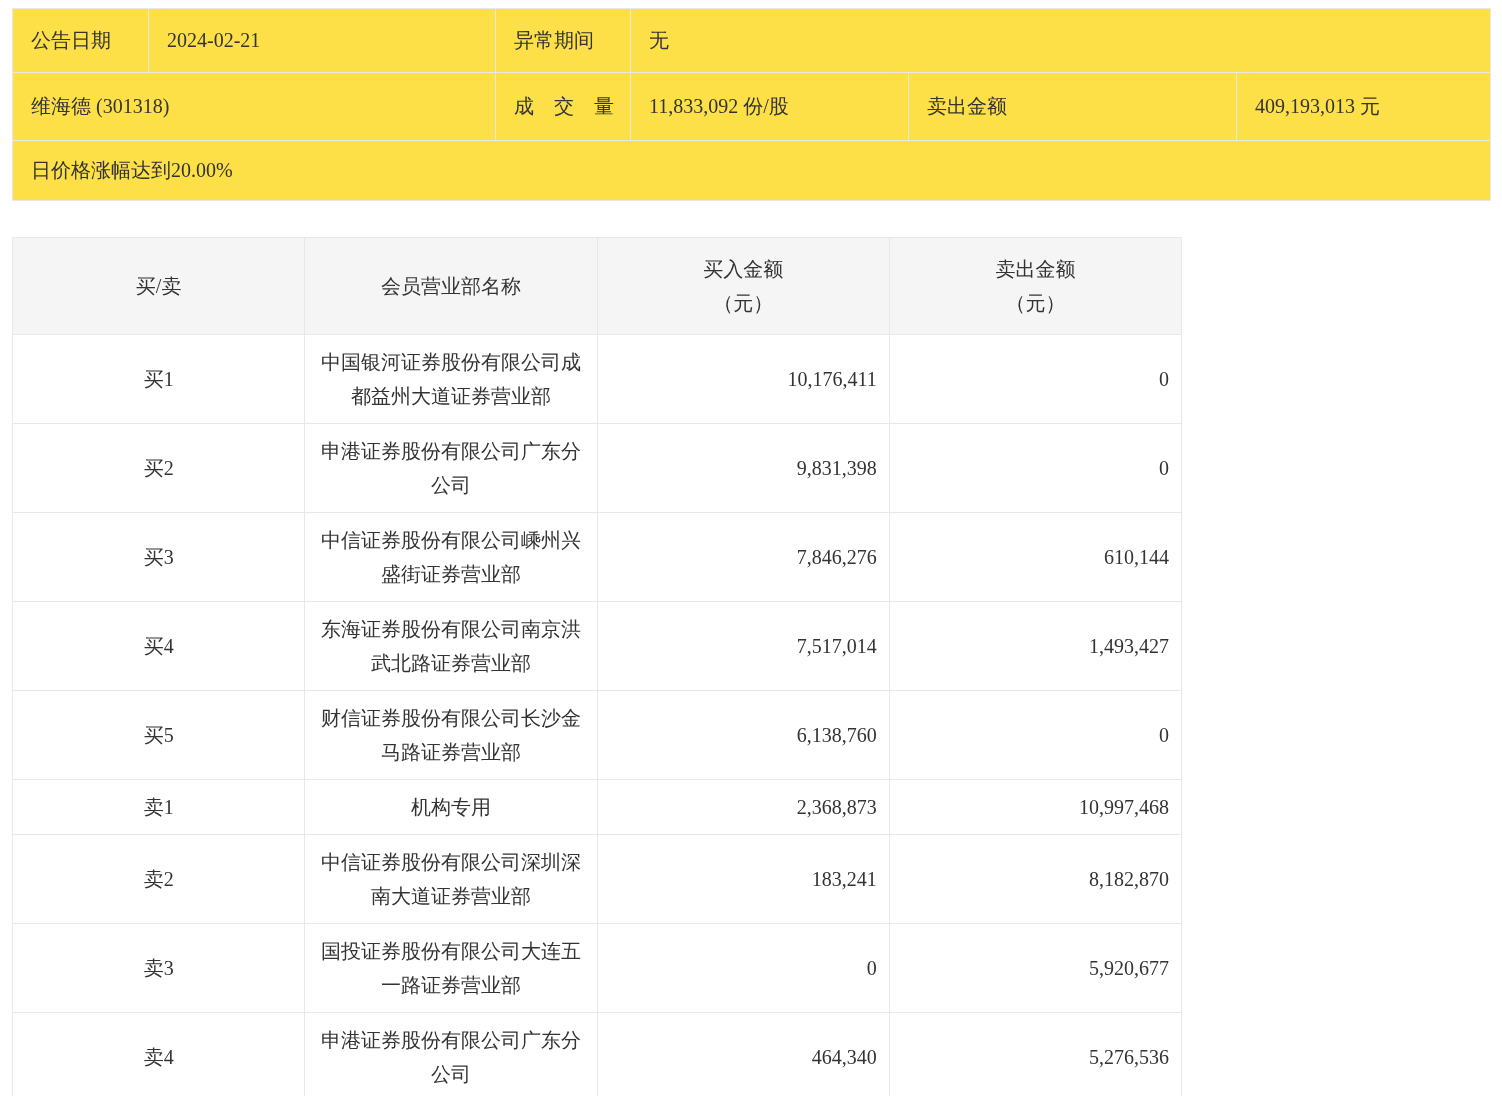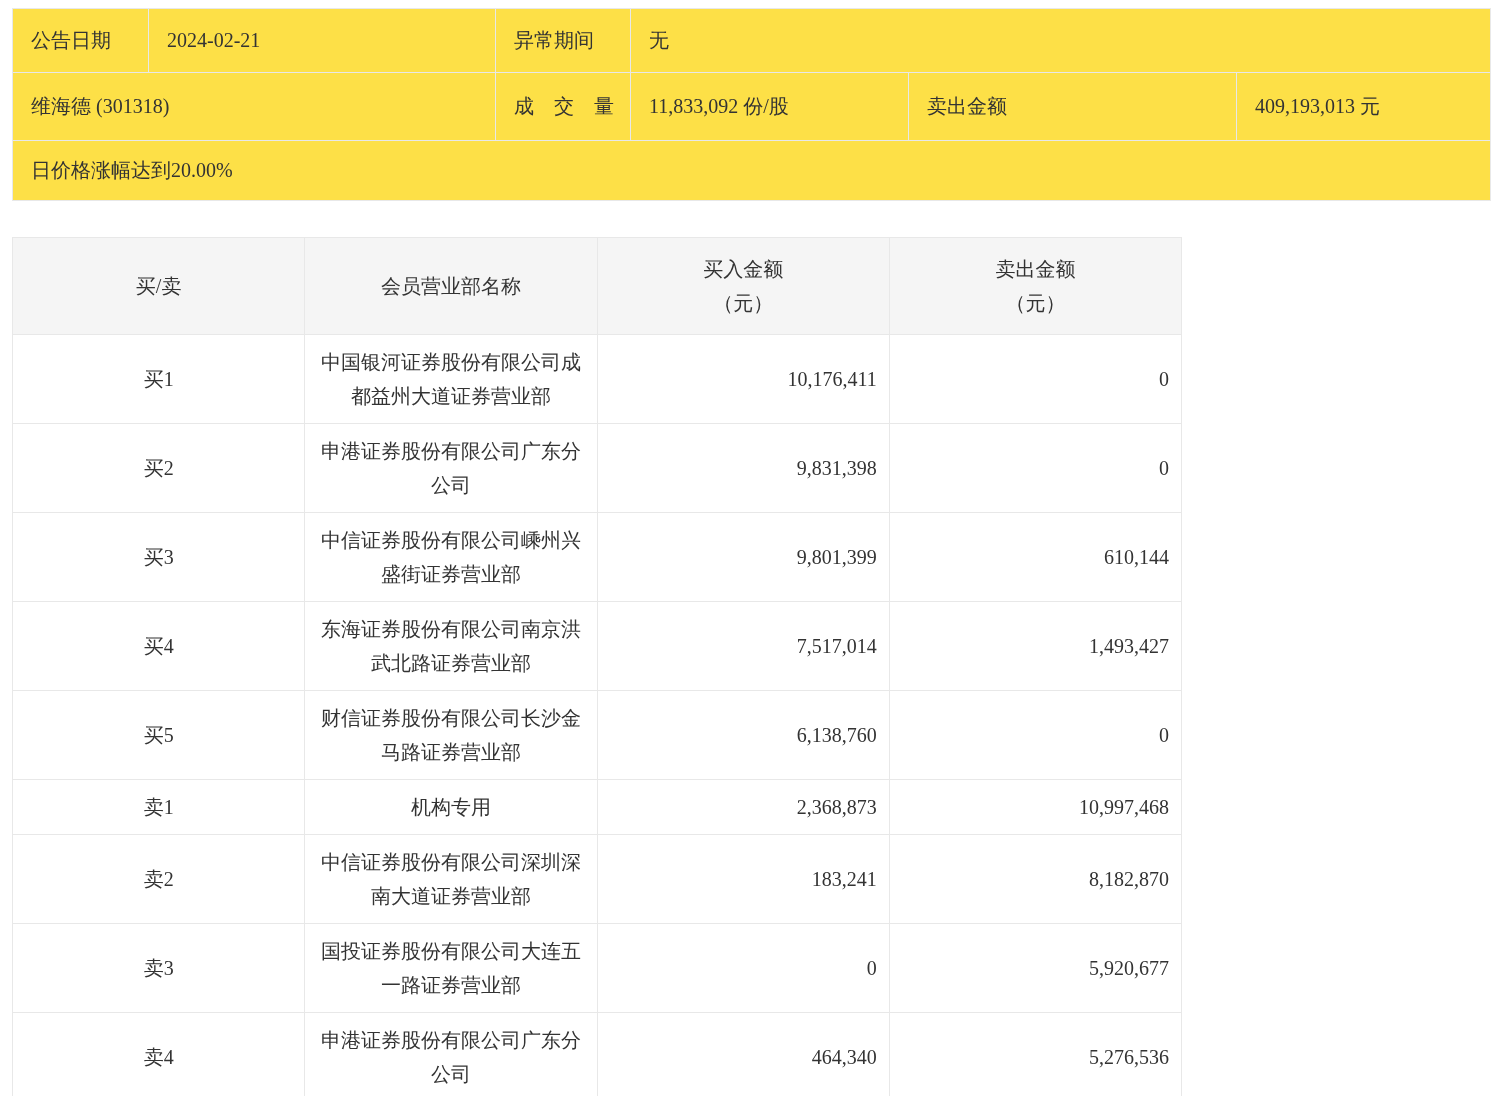--- a/index.html
+++ b/index.html
@@ -123,21 +123,21 @@
   </tr>
   <tr>
     <td class="side">买2</td>
     <td class="branch">申港证券股份有限公司广东分公司</td>
     <td class="amt">9,831,398</td>
     <td class="amt">0</td>
   </tr>
   <tr>
     <td class="side">买3</td>
     <td class="branch">中信证券股份有限公司嵊州兴盛街证券营业部</td>
-    <td class="amt">9,801,399</td>
+    <td class="amt">7,846,276</td>
     <td class="amt">610,144</td>
   </tr>
   <tr>
     <td class="side">买4</td>
     <td class="branch">东海证券股份有限公司南京洪武北路证券营业部</td>
     <td class="amt">7,517,014</td>
     <td class="amt">1,493,427</td>
   </tr>
   <tr>
     <td class="side">买5</td>

